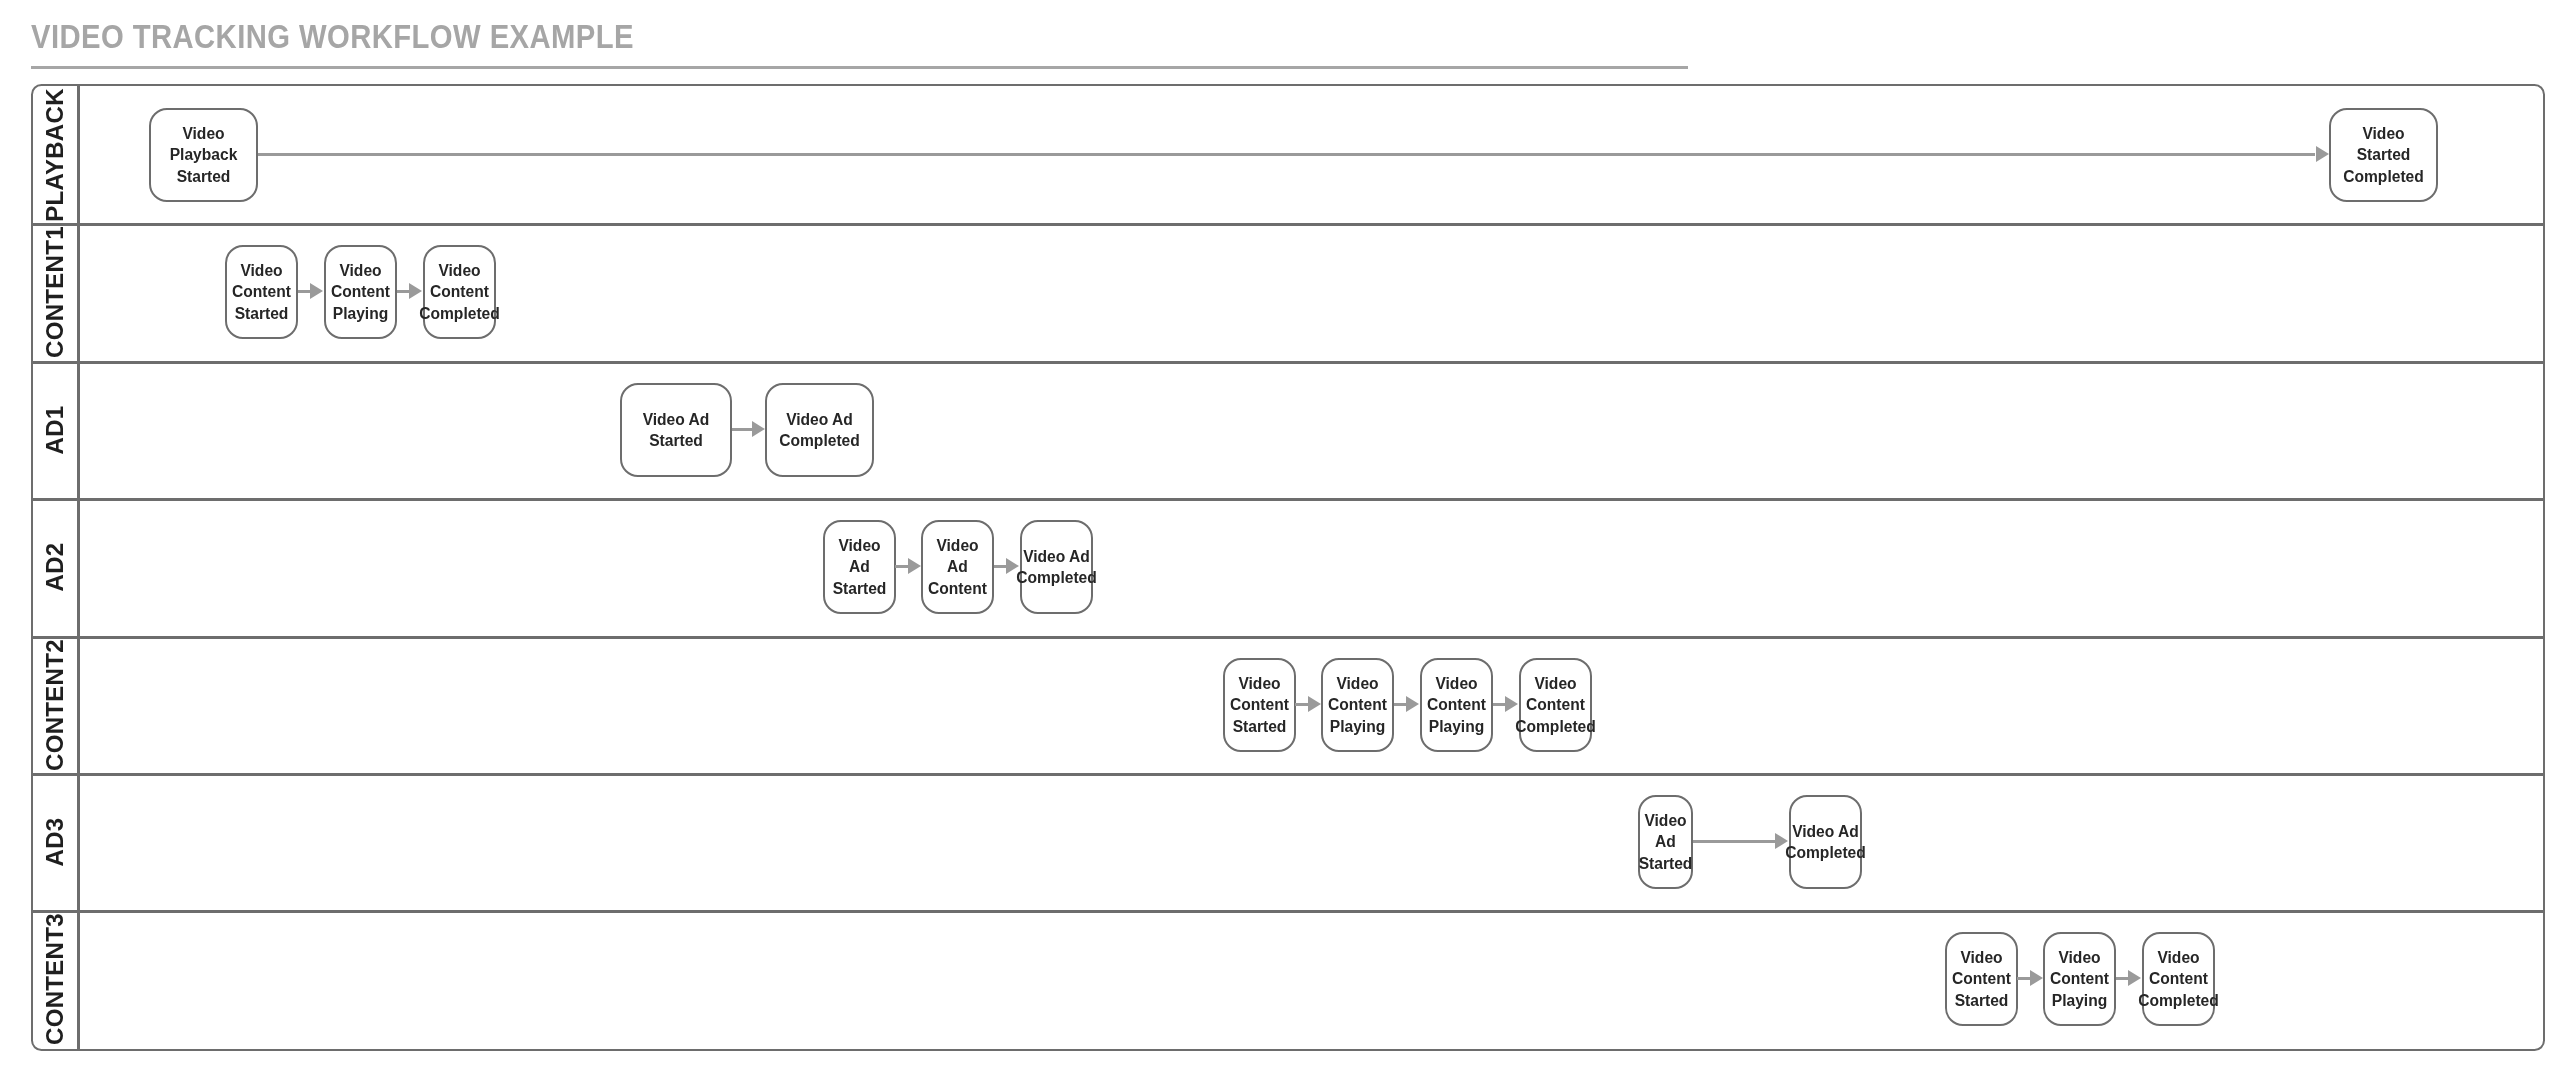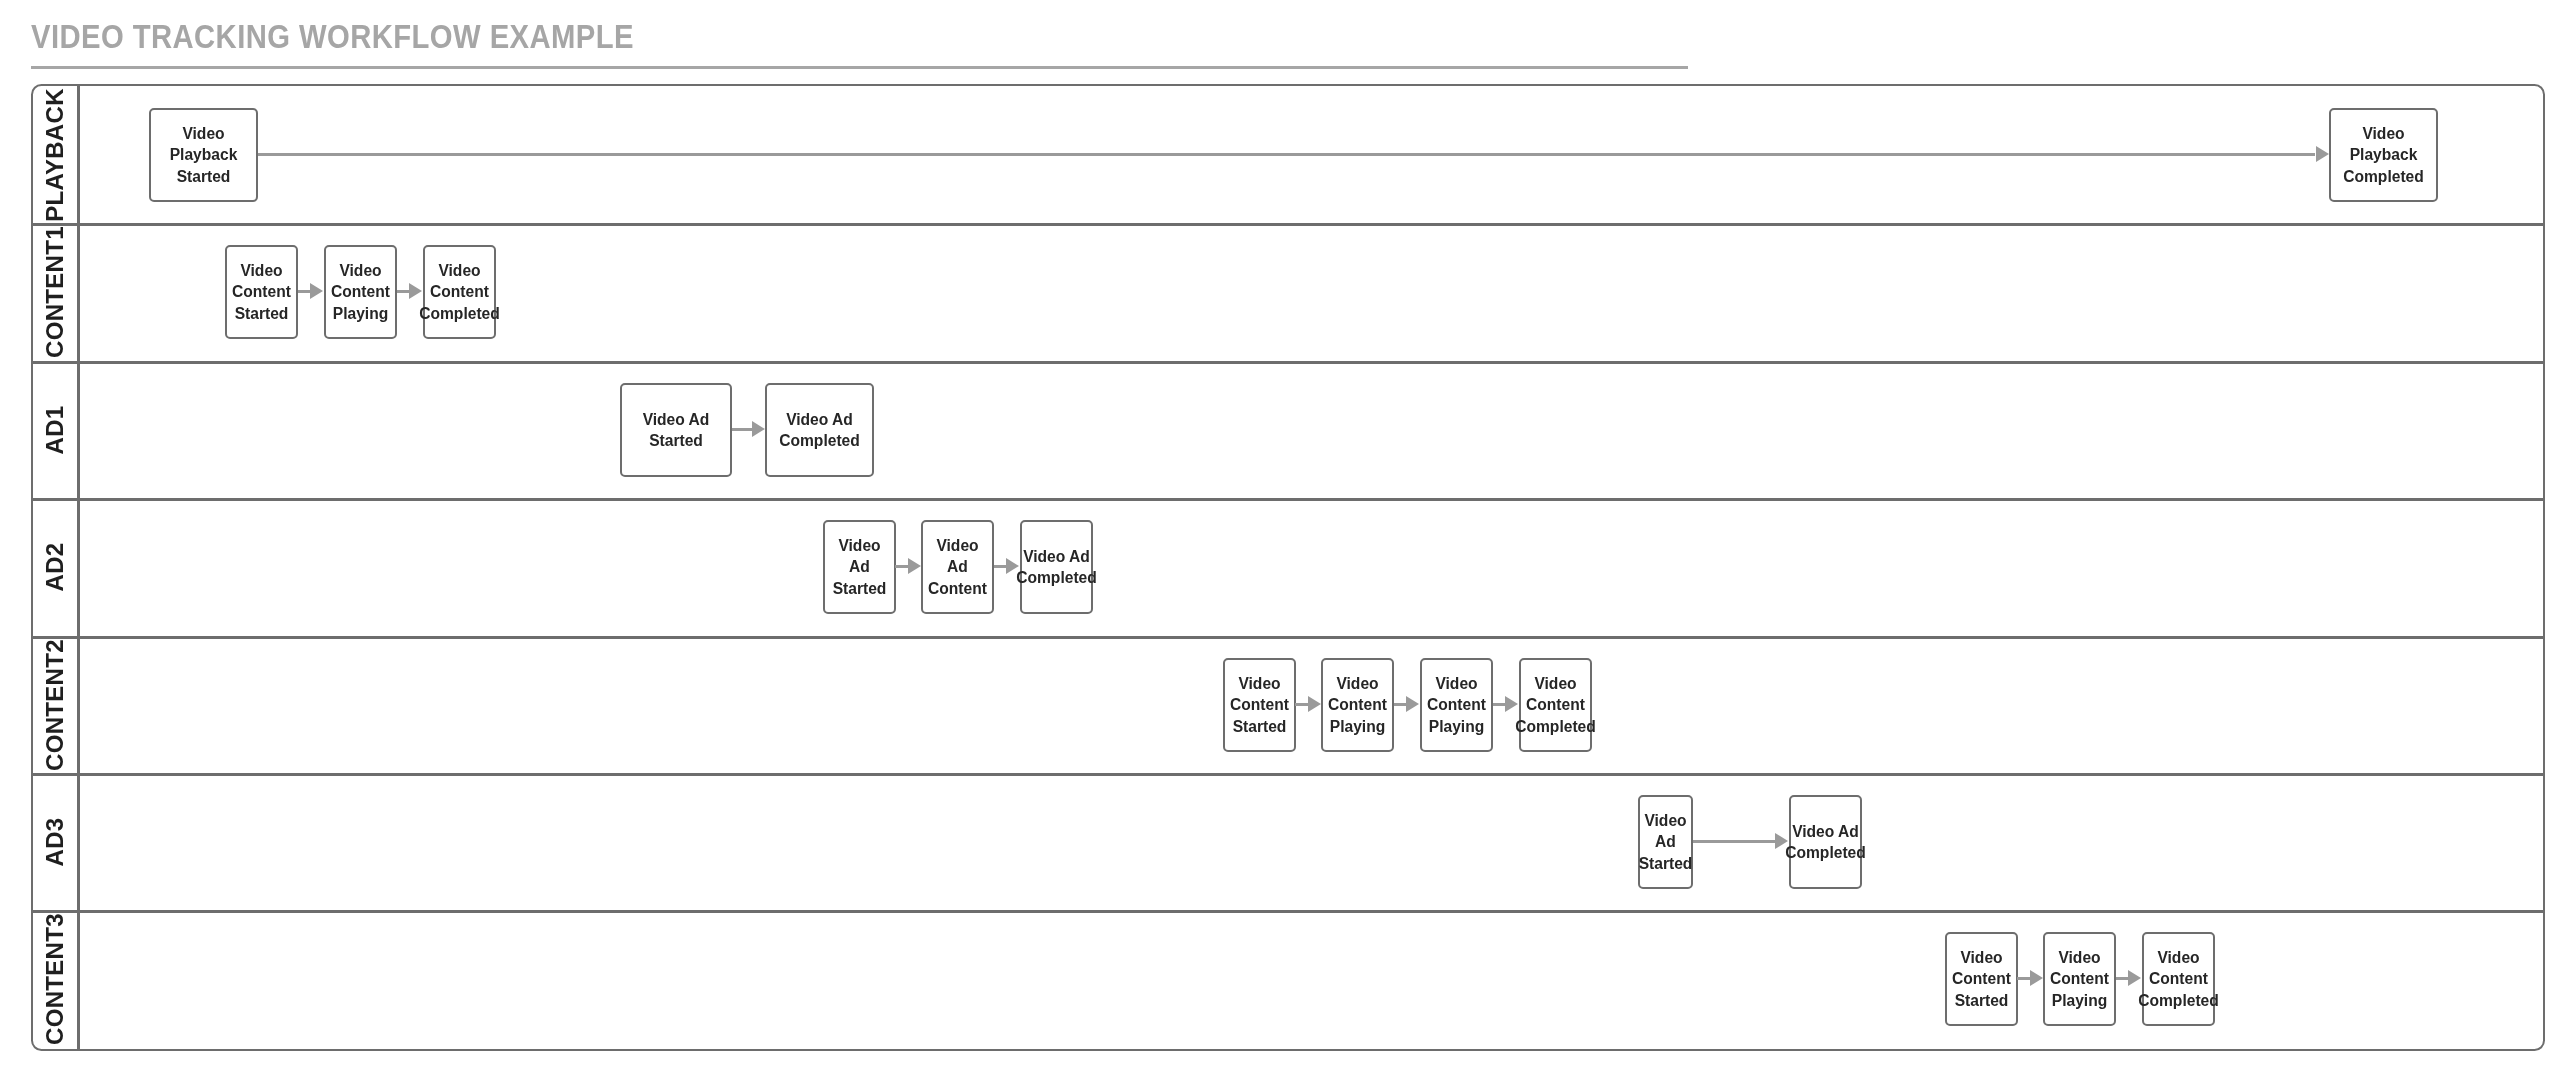--- a/index.html
+++ b/index.html
@@ -96,21 +96,21 @@
     letter-spacing: 0.3px;
     font-family: "Liberation Sans", sans-serif;
     transform-origin: center center;
   }
 
   
   .node {
     position: absolute;
     box-sizing: border-box;
     border: 2.6px solid #6d6d6d;
-    border-radius: 5px;
+    border-radius: 18px;
     background: #ffffff;
     display: flex;
     align-items: center;
     justify-content: center;
     text-align: center;
     color: #262626;
     font-weight: bold;
     font-size: 15.6px;
     line-height: 1.35;
     padding: 2.1px 3.1px;
@@ -140,21 +140,21 @@
 <div id="title-rule"></div>
 
 <div id="diagram">
   <div id="label-column-rule"></div>
   <div id="lanes-root">
       <div class="lane" style="top: 0px; height: 137px;">
         <div class="lane-label" style="top: 0px; height: 137px;">
           <span>PLAYBACK</span>
         </div>
         <div class="node" style="left: 116px; top: 22px; width: 109px; height: 94px;">Video Playback Started</div>
-        <div class="node" style="left: 2296px; top: 22px; width: 109px; height: 94px;">Video Playback Completed</div>
+        <div class="node" style="left: 2296px; top: 22px; width: 109px; height: 94px;">Video Started Completed</div>
         <div class="conn" style="left: 225px; top: 67px; width: 2057px;"></div>
         <div class="arrowhead" style="left: 2283px; top: 60px;"></div>
       </div>
       <div class="lane" style="top: 137px; height: 137px;">
         <div class="lane-divider" style="top: 0px;"></div>
         <div class="lane-label" style="top: 0px; height: 137px;">
           <span>CONTENT1</span>
         </div>
         <div class="node" style="left: 192px; top: 22px; width: 73px; height: 94px;">Video Content Started</div>
         <div class="node" style="left: 291px; top: 22px; width: 73px; height: 94px;">Video Content Playing</div>

